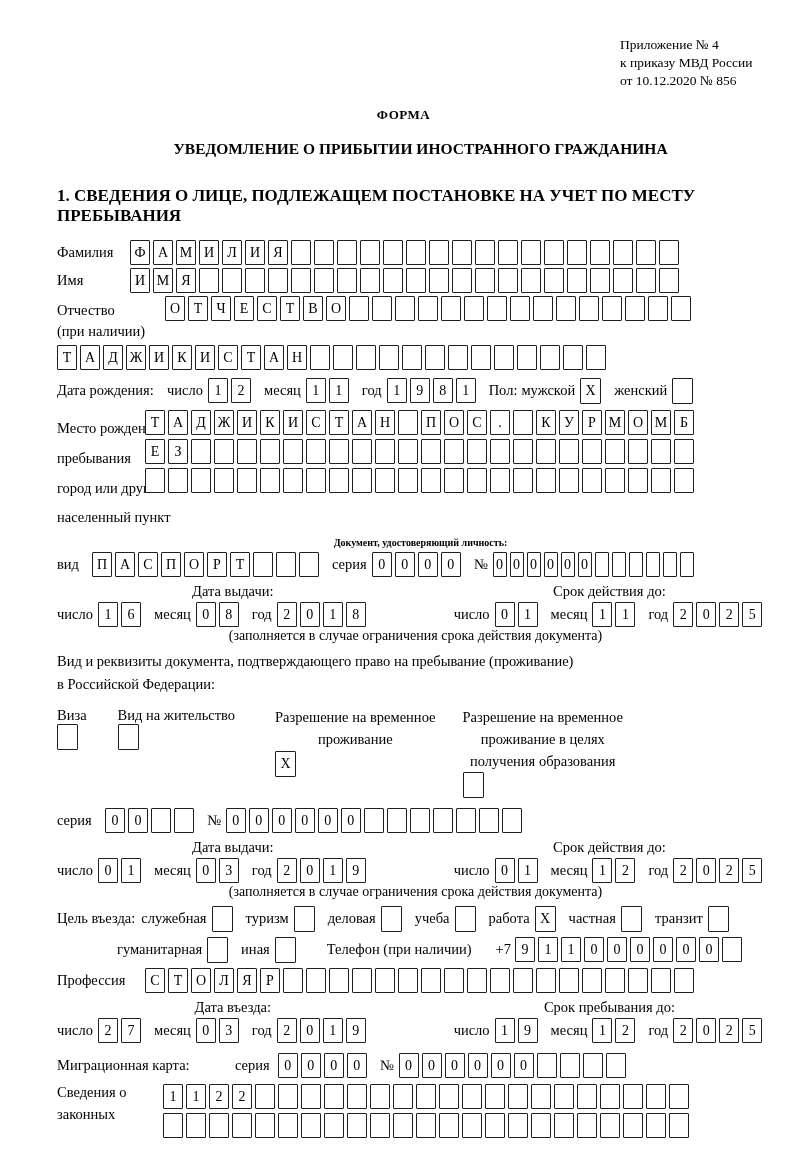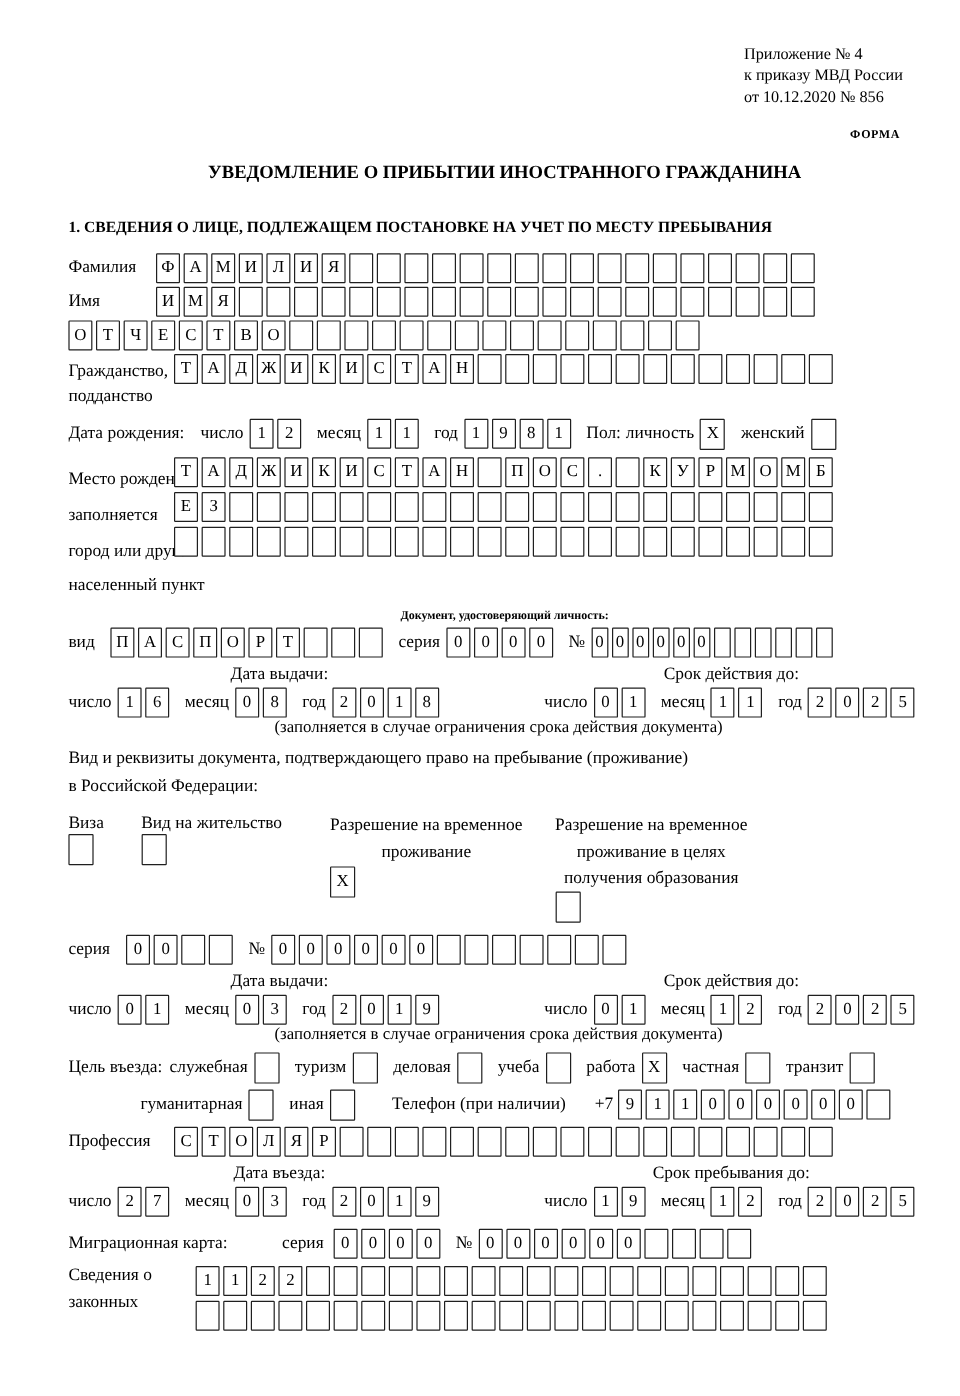--- a/index.html
+++ b/index.html
@@ -7,24 +7,24 @@
   .page {
     width:800px; height:1163px; overflow:hidden;
     background:#ffffff; color:#000;
     font-family:"Liberation Serif","DejaVu Serif",serif;
     padding:36px 16px 0 57px;
     position:relative;
   }
   
   .appendix { margin-left:563px; width:180px; font-size:13.5px; line-height:1.32; }
   .edition { margin-top:6px; }
-  .forma { text-align:right; padding-right:34px; font-weight:bold; font-size:10px; margin-top:18px; letter-spacing:.5px; }
+  .forma { text-align:center; padding-right:34px; font-weight:bold; font-size:13px; margin-top:18px; letter-spacing:.5px; }
   .title { text-align:center; font-weight:bold; font-size:15.5px; line-height:1.6; margin-top:14px; }
   .tline { display:inline-block; width:55px; border-bottom:2px solid #000; margin-left:10px; vertical-align:baseline; }
-  .sect { font-weight:bold; font-size:13px; margin-top:24px; margin-bottom:14px; }
+  .sect { font-weight:bold; font-size:17px; margin-top:24px; margin-bottom:14px; }
 
   
   .frow { display:flex; align-items:flex-start; margin-bottom:3px; font-size:14.5px; }
   .lab { flex:0 0 auto; padding-top:4px; }
   .lab2 { line-height:1.45; }
   .w73 { width:73px; } .w35 { width:35px; } .w88 { width:88px; } .w108 { width:108px; }
   .boxes { display:flex; flex-wrap:nowrap; }
   .cell {
     width:20px; height:25px; flex:0 0 auto;
     border:1.5px solid #1f1f1f; border-radius:1px; margin-right:3px;
@@ -131,20 +131,24 @@
         <span class="cell"></span>
         <span class="cell"></span>
         <span class="cell"></span>
         <span class="cell"></span>
         <span class="cell"></span>
         <span class="cell"></span>
       </div>
   </div>
 
   <div class="frow">
+    <span class="lab w108 lab2">
+      <div>Отчество</div>
+      <div>(при наличии)</div>
+    </span>
     <div class="boxes">
         <span class="cell">О</span>
         <span class="cell">Т</span>
         <span class="cell">Ч</span>
         <span class="cell">Е</span>
         <span class="cell">С</span>
         <span class="cell">Т</span>
         <span class="cell">В</span>
         <span class="cell">О</span>
         <span class="cell"></span>
@@ -159,24 +163,20 @@
         <span class="cell"></span>
         <span class="cell"></span>
         <span class="cell"></span>
         <span class="cell"></span>
         <span class="cell"></span>
         <span class="cell"></span>
       </div>
   </div>
 
   <div class="frow">
-    <span class="lab w88 lab2">
-      <div>Гражданство,</div>
-      <div>подданство</div>
-    </span>
     <div class="boxes">
         <span class="cell">Т</span>
         <span class="cell">А</span>
         <span class="cell">Д</span>
         <span class="cell">Ж</span>
         <span class="cell">И</span>
         <span class="cell">К</span>
         <span class="cell">И</span>
         <span class="cell">С</span>
         <span class="cell">Т</span>
@@ -211,34 +211,34 @@
         <span class="cell">1</span>
       </div>
     <span class="sub">год</span>
     <div class="boxes">
         <span class="cell">1</span>
         <span class="cell">9</span>
         <span class="cell">8</span>
         <span class="cell">1</span>
       </div>
     <span class="sub" style="margin-right:2px;">Пол:</span>
-    <span class="sub" style="margin-left:2px;">личность</span>
+    <span class="sub" style="margin-left:2px;">мужской</span>
     <div class="boxes cbx">
         <span class="cell">X</span>
       </div>
     <span class="sub">женский</span>
     <div class="boxes cbx">
         <span class="cell"></span>
       </div>
   </div>
 
   <div class="frow" style="margin-top:6px;">
     <span class="lab w88 lab2" style="line-height:2.05;">
       <div style="white-space:nowrap;">Место рождения:</div>
-      <div>заполняется</div>
+      <div>пребывания</div>
       <div style="white-space:nowrap;">город или другой</div>
       <div style="white-space:nowrap;">населенный пункт</div>
     </span>
     <div class="stack">
       <div class="boxes">
           <span class="cell">Т</span>
           <span class="cell">А</span>
           <span class="cell">Д</span>
           <span class="cell">Ж</span>
           <span class="cell">И</span>

